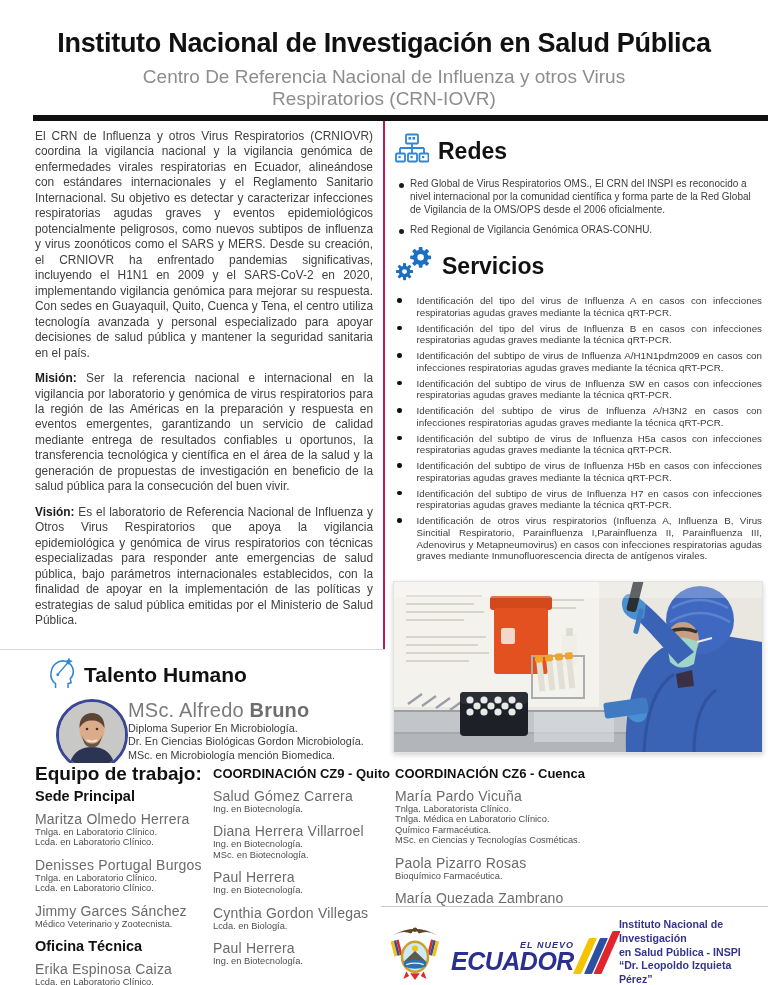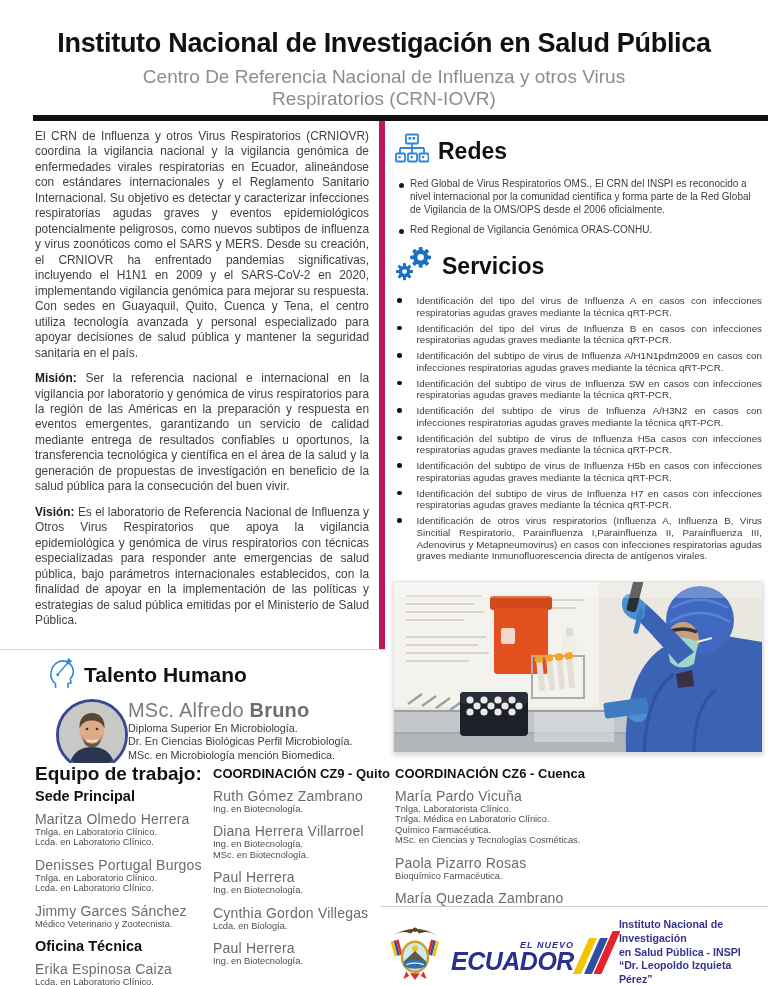--- a/index.html
+++ b/index.html
@@ -11,21 +11,21 @@
   }
   
   .header { position:absolute; top:20px; left:0; width:768px; text-align:center; }
   .title { font-size:27px; font-weight:800; color:#111; letter-spacing:-0.3px; }
   .subtitle { margin:7px auto 0; max-width:505px; font-size:19px; line-height:1.15; color:#8d8d8d; }
   .black-rule { position:absolute; top:107px; left:33px; right:0; height:6px; background:#101010; }
 
   
   .left-col {
     position:absolute; top:113px; left:0; width:385px; height:528px;
-    padding:8px 10px 0 35px; border-right:6px solid #be185d; overflow:hidden;
+    padding:8px 10px 0 35px; border-right:2px solid #be185d; overflow:hidden;
   }
   .left-col p { font-size:11.9px; line-height:1.3; text-align:justify; color:#414141; margin-bottom:10px; }
   .left-col p b { color:#1b1b1b; }
   .left-divider { position:absolute; top:641px; left:0; width:385px; height:1px; background:#d8d8d8; }
 
   .right-col { position:absolute; top:113px; left:386px; width:382px; height:460px; padding:6px 6px 0 9px; overflow:hidden; }
   .sec-head { display:flex; align-items:center; gap:9px; margin:6px 0 8px 0; }
   .sec-head h2 { font-size:23px; font-weight:800; color:#111; }
   .redes-list { margin-left:4px; }
   .redes-item { display:flex; gap:6px; margin-bottom:8px; font-size:10px; line-height:1.28; color:#3d3d3d; }
@@ -305,21 +305,21 @@
           <path d="M28 38 Q33 41 38 38" stroke="#f2e7de" stroke-width="1.6" fill="none"></path>
           <circle cx="28" cy="27" r="1.3" fill="#3a3028"></circle>
           <circle cx="38" cy="27" r="1.3" fill="#3a3028"></circle>
         </svg>
       </div>
       <div>
         <div class="person-name"><span>MSc. Alfredo </span><b>Bruno</b></div>
         <div>
 
         <div class="cred">Diploma Superior En Microbiología.</div>
-            <div class="cred">Dr. En Ciencias Biológicas Perfil Microbiología.</div>
+            <div class="cred">Dr. En Ciencias Biológicas Gordon Microbiología.</div>
             <div class="cred">MSc. en Microbiología mención Biomedica.</div>
             <div class="cred">MSc. en Biología Computacional.</div>
           </div>
       </div>
     </div>
   </div>
 
   <div class="col-equipo">
     <div class="equipo-title">Equipo de trabajo:</div>
     <div class="group-heading">Sede Principal</div>
@@ -358,21 +358,21 @@
           </div>
         </div>
       </div>
   </div>
 
   <div class="col-cz9">
     <div class="coord-title">COORDINACIÓN CZ9 - Quito</div>
     <div>
 
         <div class="member">
-          <div class="member-name">Ruth Gómez Zambrano</div>
+          <div class="member-name">Salud Gómez Carrera</div>
           <div>
             <div class="role-line">Ing. en Biotecnología.</div>
           </div>
         </div>
 
         <div class="member">
           <div class="member-name">Diana Herrera Villarroel</div>
           <div>
             <div class="role-line">Ing. en Biotecnología.</div>
             <div class="role-line">MSc. en Biotecnología.</div>

